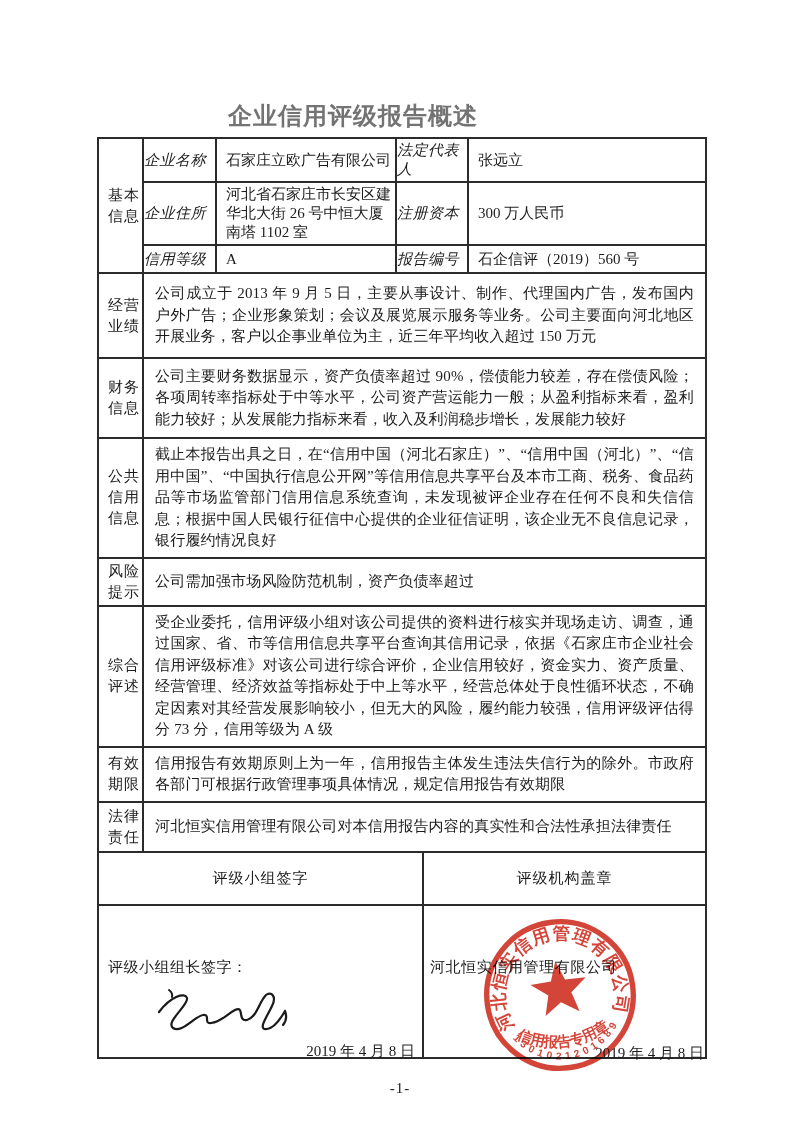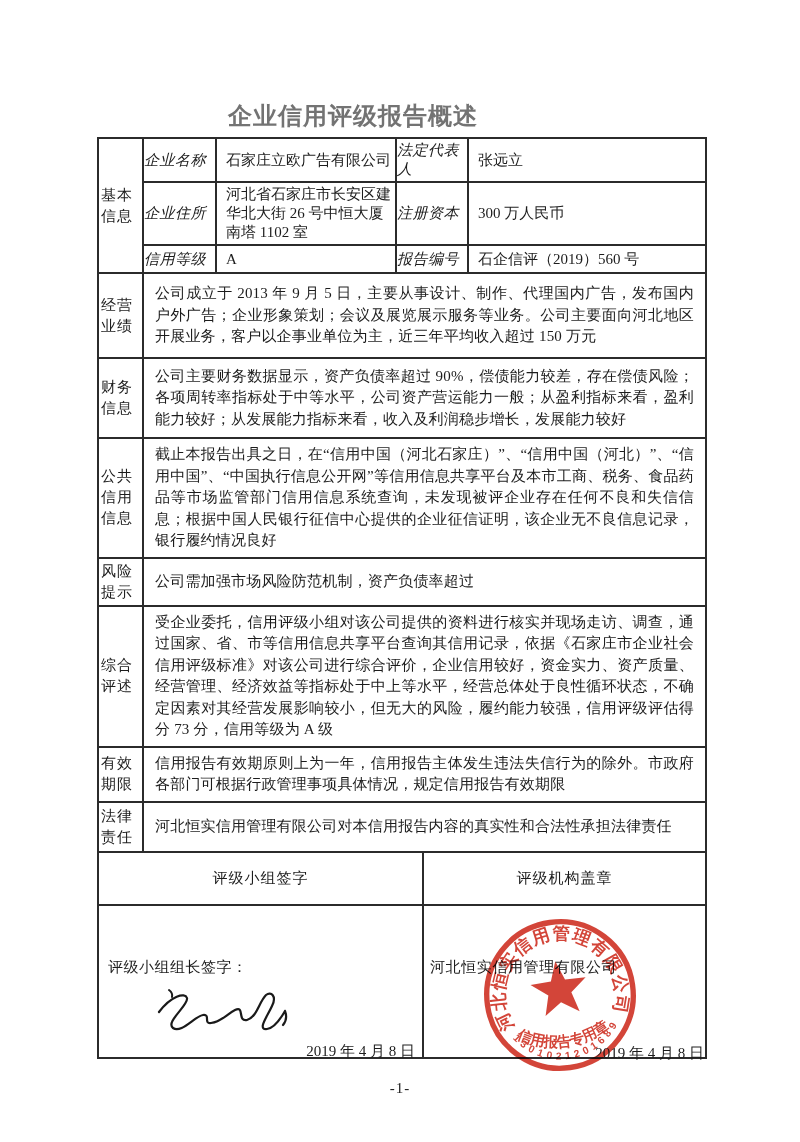--- a/index.html
+++ b/index.html
@@ -28,21 +28,21 @@
     width: 608px;
     border-collapse: collapse;
     table-layout: fixed;
   }
   td {
     border: 2px solid #2b2b2b;
     font-size: 15px;
     vertical-align: middle;
   }
   td.rowlabel {
-    text-align: left;
+    text-align: right;
     white-space: pre-line;
     line-height: 21px;
     letter-spacing: 1px;
     padding: 2px;
   }
   td.fieldlabel { padding: 2px 2px 2px 0; letter-spacing: 0.5px; font-style: italic; }
   td.fieldvalue { padding: 2px 4px 2px 9px; }
   td.sectiontext {
     padding: 5px 11px;
     line-height: 21.5px;

